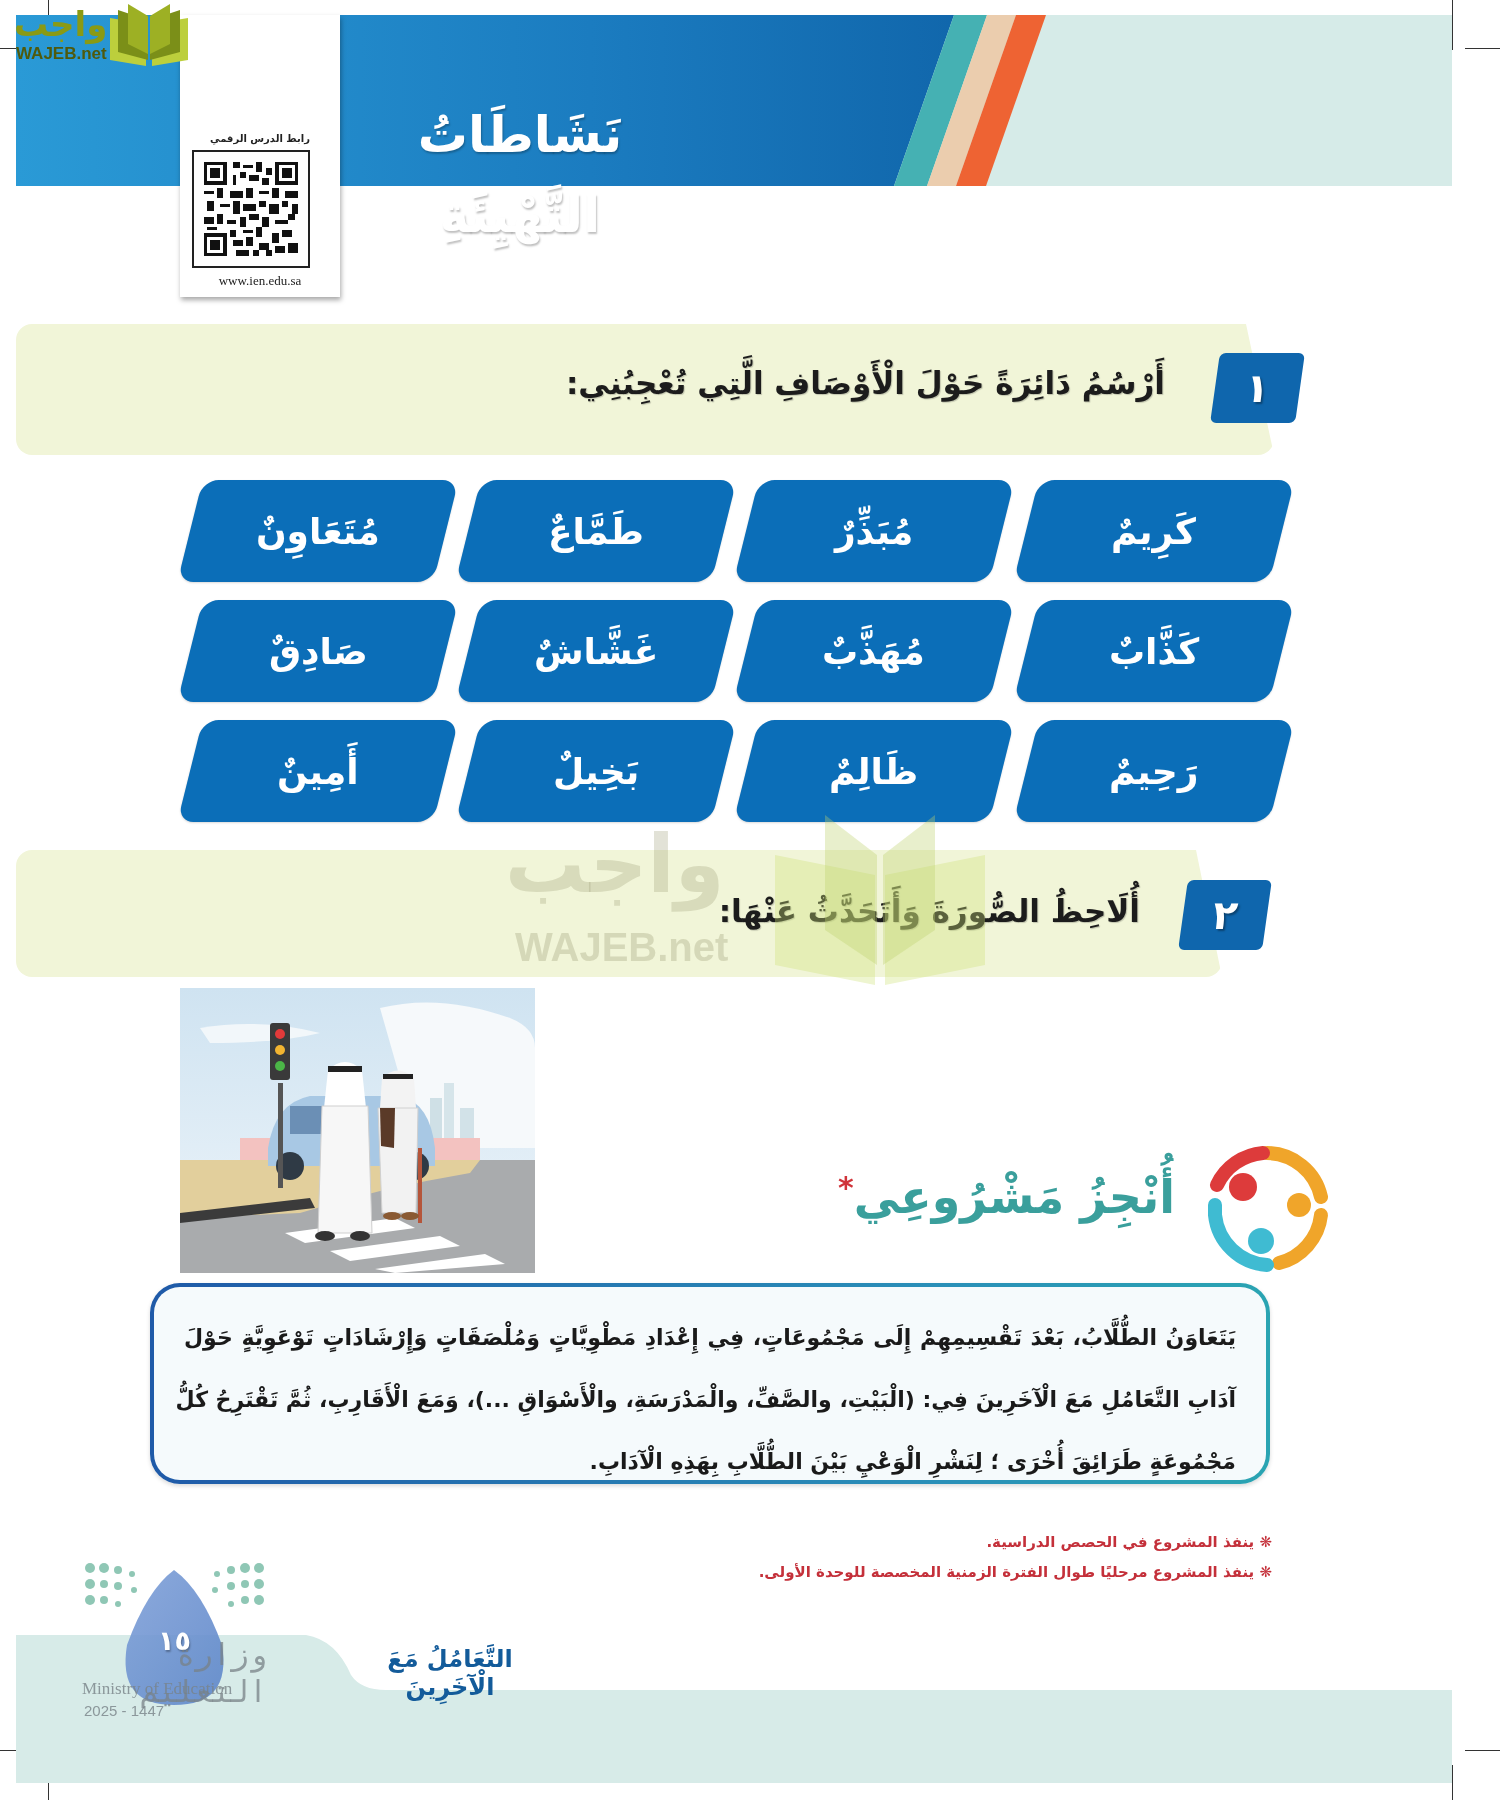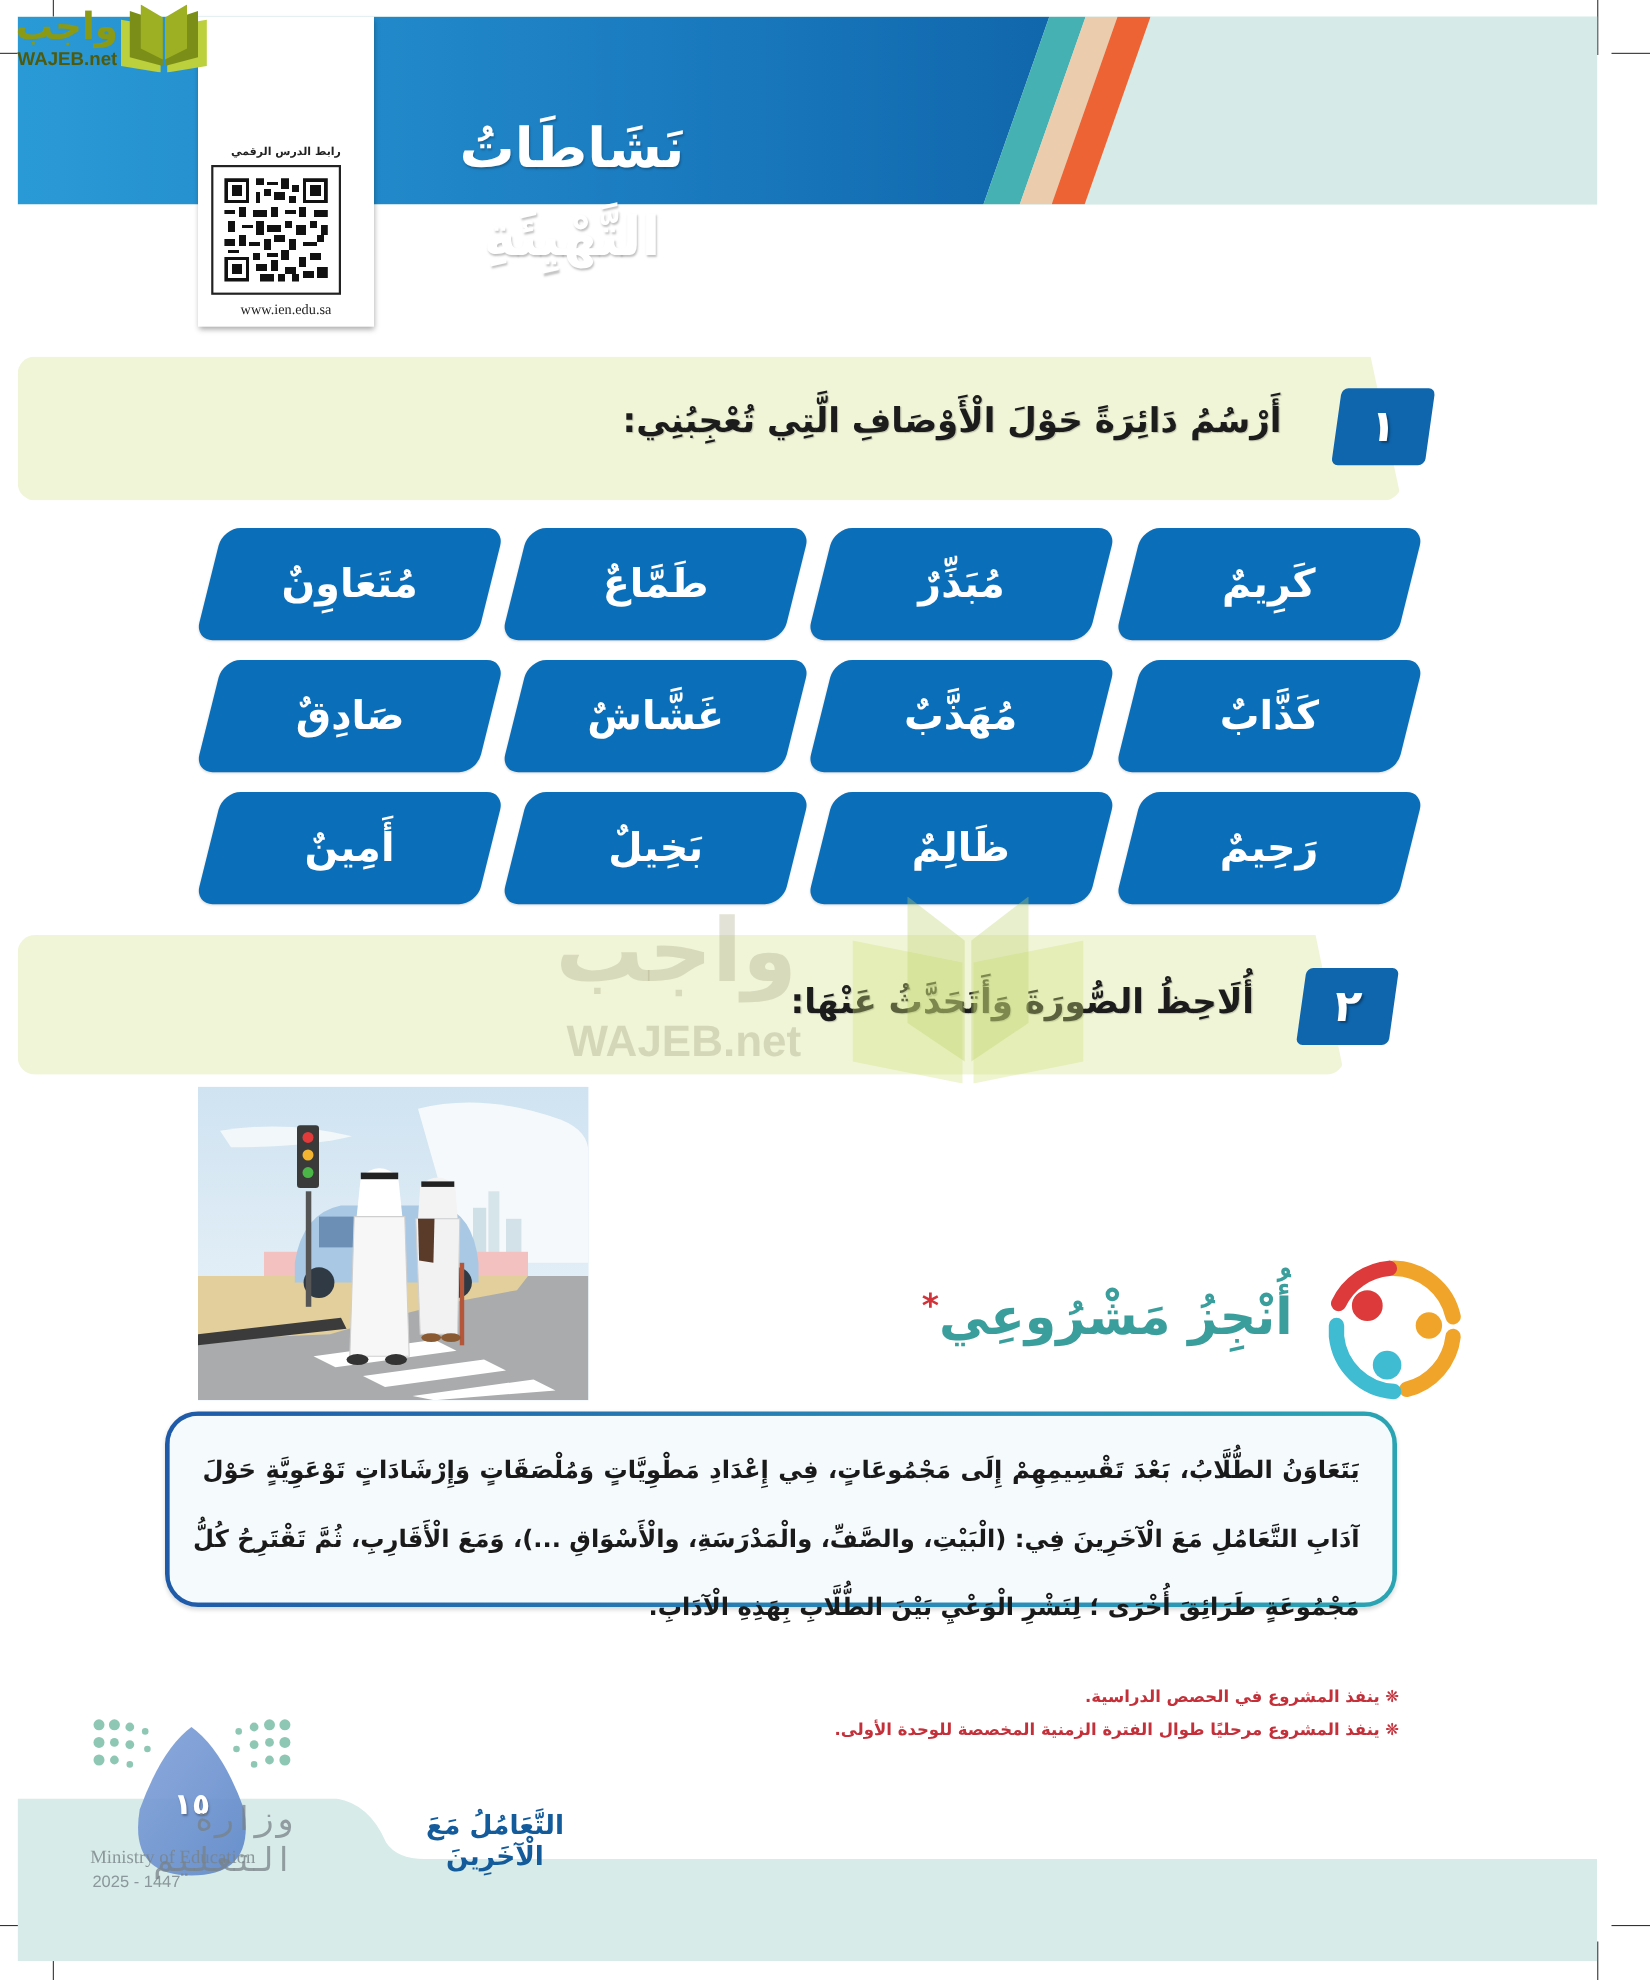--- a/index.html
+++ b/index.html
@@ -112,21 +112,21 @@
 
     
     .project-icon { left: 1203px; top: 1145px; width: 128px; height: 128px; }
     .project-title {
       right: 325px; top: 1170px;
       font-size: 46px; font-weight: bold; color: #3a9f9c; direction: rtl; white-space: nowrap;
     }
     .project-title .asterisk { color: #d0343a; font-size: 30px; vertical-align: top; }
 
     .project-box {
-      left: 150px; top: 1283px; width: 1120px; height: 178px;
+      left: 150px; top: 1283px; width: 1120px; height: 201px;
       border-radius: 30px;
       border: 4px solid transparent;
       background:
         linear-gradient(#f5fafc, #f5fafc) padding-box,
         linear-gradient(90deg, #1f5aa8, #2a8fb8 70%, #2aa4b2) border-box;
       box-shadow: 0 2px 4px rgba(0,0,0,0.15);
       padding: 20px 30px 10px 30px;
       direction: rtl;
     }
     .project-line {

